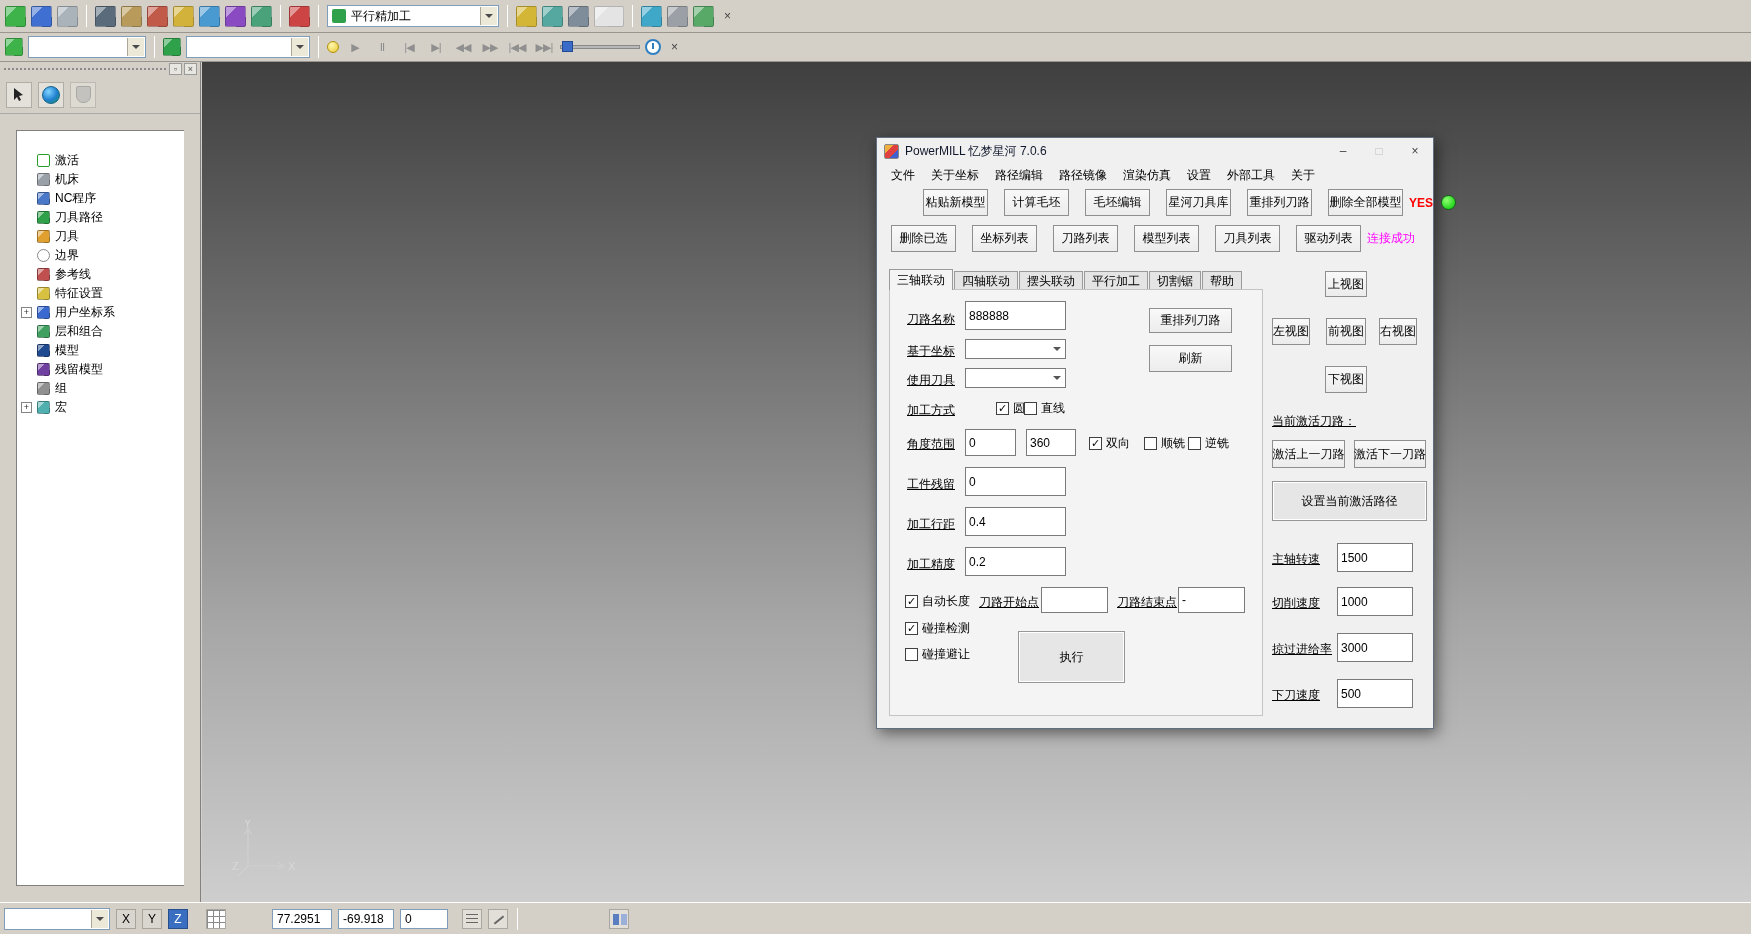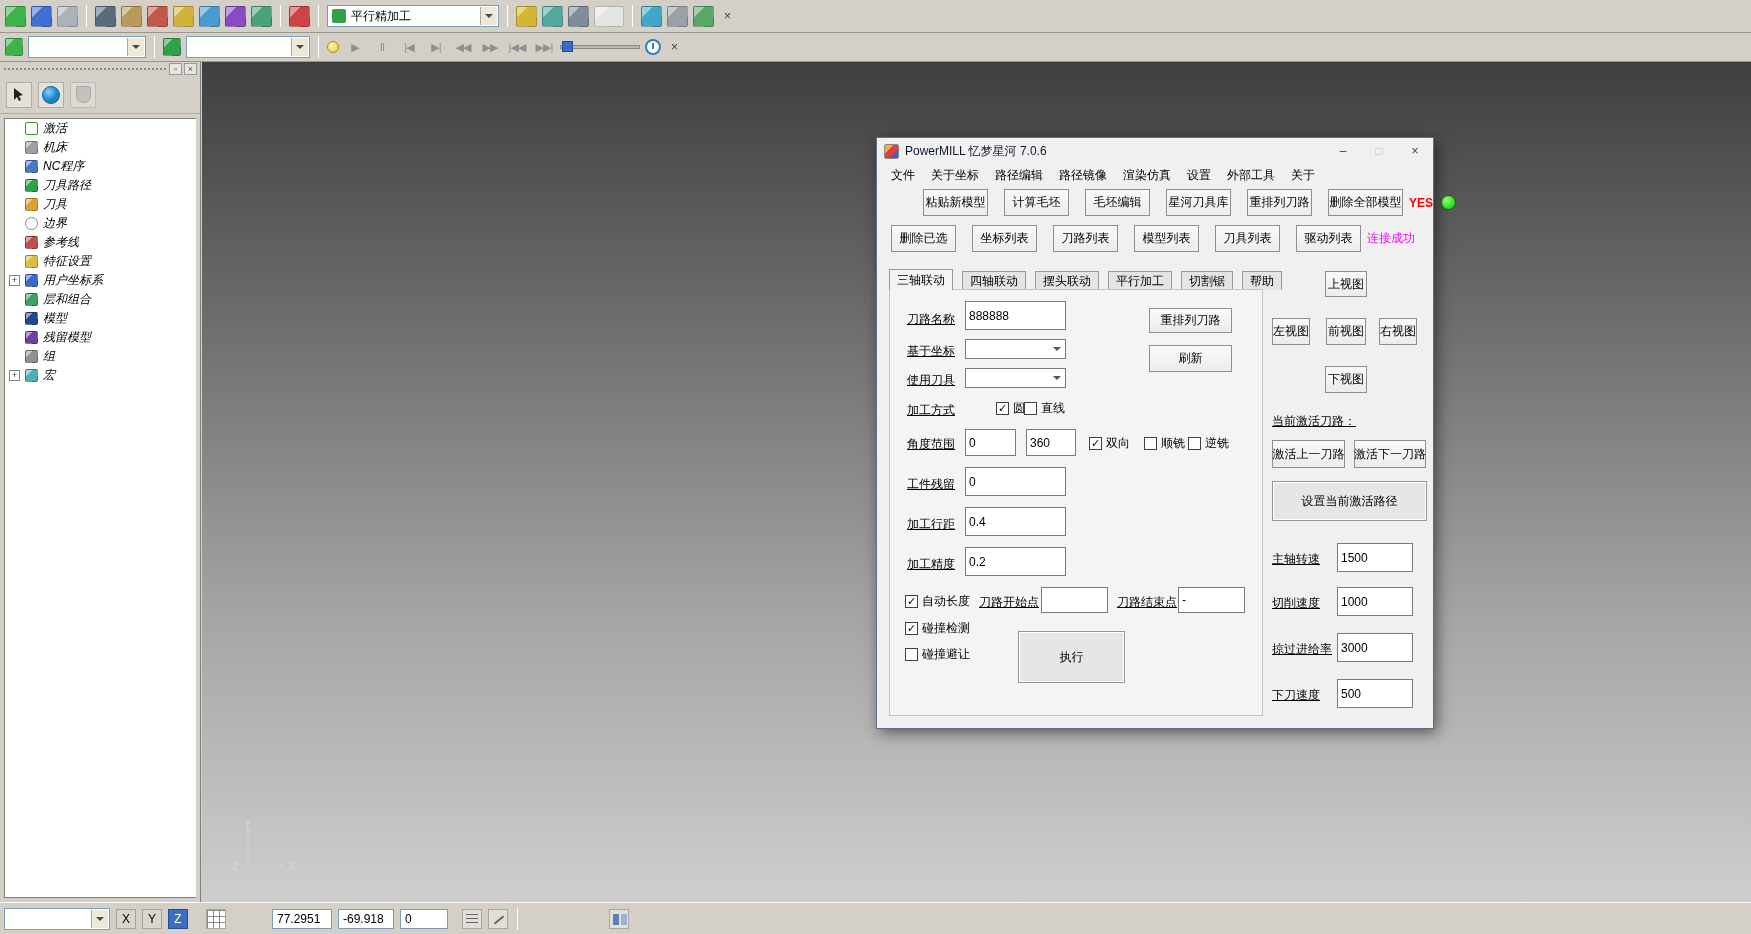--- a/index.html
+++ b/index.html
@@ -43,22 +43,22 @@
   .ph-btn { width:13px; height:12px; border:1px solid #9a9a9a; background:#e8e6e0; font-size:9px; line-height:10px;
             text-align:center; color:#555; margin-left:2px; }
   .panel-tools { height:38px; display:flex; align-items:center; gap:6px; padding:0 6px;
                  border-bottom:1px solid #aaa; }
   .ptool { width:26px; height:26px; border:1px solid #b0ada6; background:#e4e1da; display:flex;
            align-items:center; justify-content:center; }
   .globe { width:18px; height:18px; border-radius:50%;
            background:radial-gradient(circle at 35% 30%, #7fd4ff, #1f7fd0 55%, #1a9a50); border:1px solid #14608a; }
   .shield { width:15px; height:17px; background:#b9b9b9; border:1px solid #8f8f8f;
             border-radius:2px 2px 7px 7px; }
-  .tree { flex:1; background:#fff; border:1px solid #808080; border-right:none; margin:4px;
-          padding:0 0 0 0; overflow:hidden;font-style:italic; }
+  .tree { flex:1; background:#fff; border:1px solid #808080; border-right:none; margin:16px;
+          padding:20px 0 0 0; overflow:hidden; }
   .tree-item { height:19px; display:flex; align-items:center; gap:5px; padding-left:20px; position:relative;
                font-size:12px; white-space:nowrap; }
   .texp { position:absolute; left:4px; top:4px; width:11px; height:11px; border:1px solid #848484; background:#fff;
           font-size:9px; line-height:9px; text-align:center; color:#333; }
   .ticon { width:13px; height:13px; border-radius:2px; border:1px solid rgba(0,0,0,.3); flex:none;
            background-image:linear-gradient(135deg, rgba(255,255,255,.5) 0 30%, rgba(255,255,255,0) 30%); }
 
   
   .canvas { position:absolute; left:202px; top:62px; width:1549px; height:840px;
             background:linear-gradient(180deg,#3f3f3f 0%, #6c6c6c 30%, #a5a5a5 66%, #cecece 100%); }
@@ -99,21 +99,21 @@
   .dlg-menu { height:22px; display:flex; align-items:center; padding-left:6px; }
   .mitem { padding:0 8px; font-size:12px; height:22px; display:flex; align-items:center; }
   .dlg-row { position:absolute; left:14px; display:flex; gap:16px; align-items:center; }
   .dbtn { height:27px; width:65px; display:flex; align-items:center; justify-content:center; flex:none;
           background:linear-gradient(#f9f9f9,#ececec); border:1px solid #8f8f8f; font-size:12px; white-space:nowrap; }
   .dbtn.wide { width:75px; }
   .yes { color:#ff0000; font-weight:bold; font-size:12px; margin-left:2px; }
   .lamp { width:15px; height:15px; border-radius:50%; border:1px solid #12641a;
           background:radial-gradient(circle at 35% 32%, #8dff70, #00c400); margin-left:5px; }
   .magenta { color:#ff00ff; font-size:12px; margin-left:2px; white-space:nowrap; }
-  .tabs { position:absolute; left:12px; top:132px; display:flex; align-items:flex-end; height:20px;gap:8px; }
+  .tabs { position:absolute; left:12px; top:132px; display:flex; align-items:flex-end; height:20px; }
   .tab { height:19px; padding:0 7px; display:flex; align-items:center; border:1px solid #9a9a9a; border-bottom:none;
          background:#e4e4e4; margin-right:1px; font-size:12px; }
   .tab.active { background:#f4f4f4; height:21px; position:relative; z-index:3; }
   .tpanel { position:absolute; left:12px; top:151px; width:374px; height:427px; background:#f4f4f4;
             border:1px solid #c4c4c4; z-index:2; }
   .lbl { position:absolute; font-size:12px; white-space:nowrap;text-decoration:underline; }
   .inp { position:absolute; border:1px solid #7a7a7a; background:#fff; font-size:12px; padding:0 3px; }
   .pcombo { position:absolute; background:#fff; border:1px solid #7a7a7a; }
   .pcombo::after { content:""; position:absolute; right:4px; top:7px; border:4px solid transparent; border-top-color:#555; }
   .cb { position:absolute; display:flex; align-items:center; gap:4px; font-size:12px; white-space:nowrap; }

